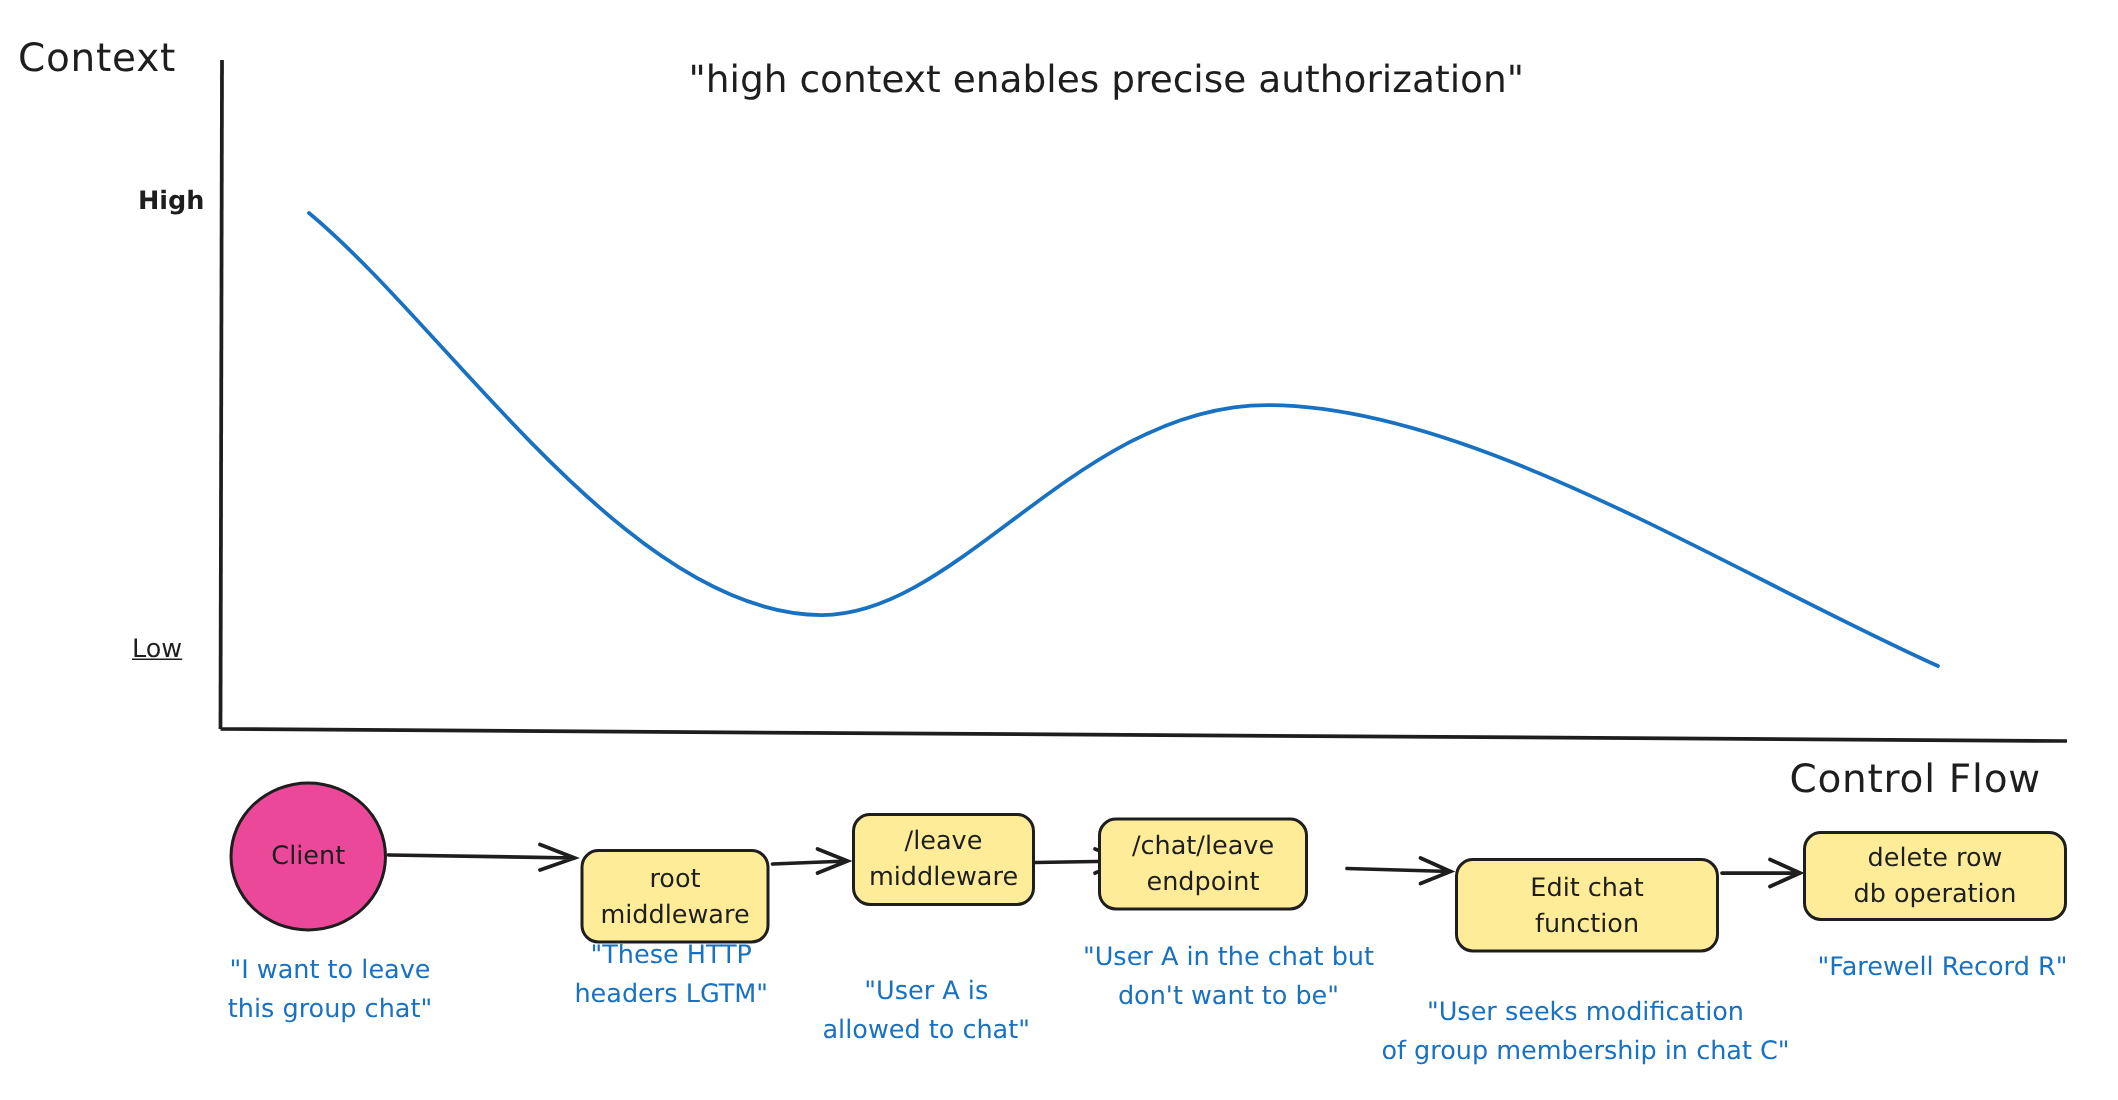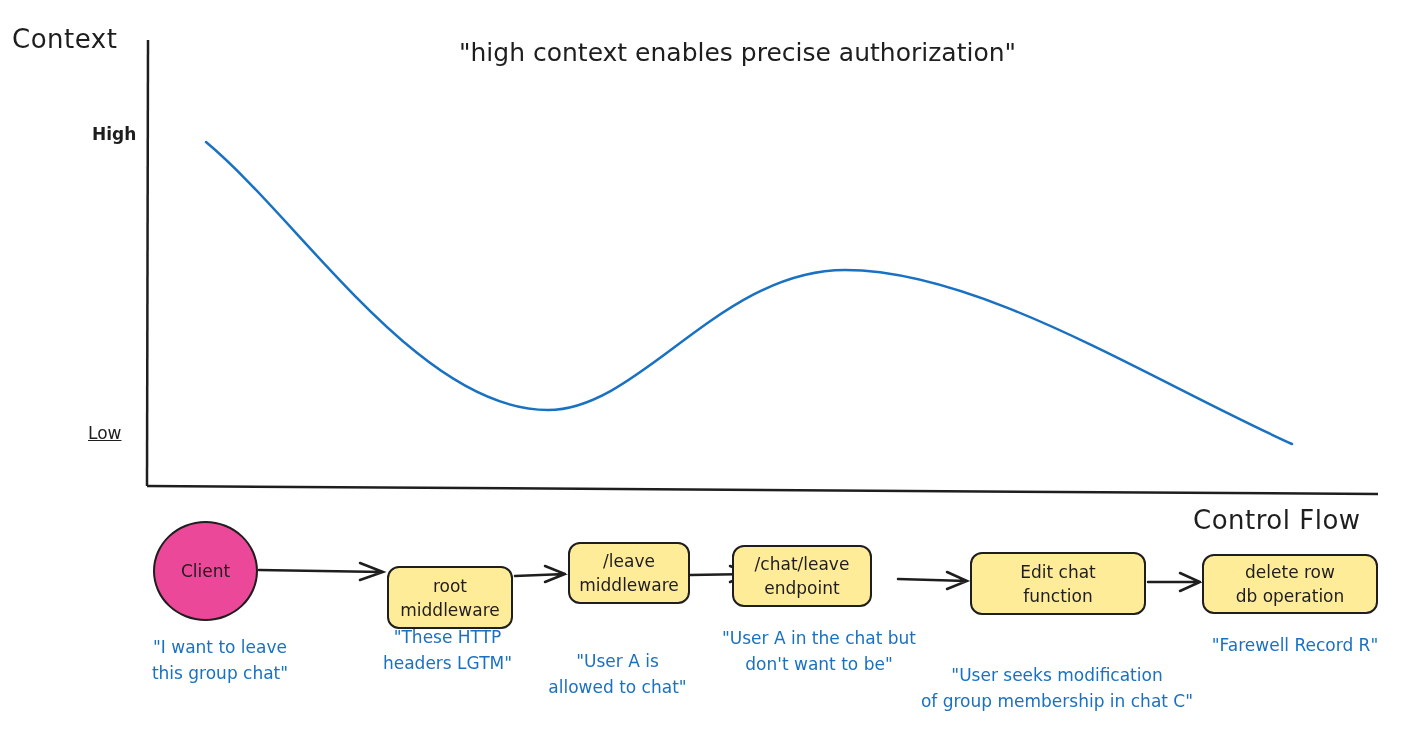--- a/index.html
+++ b/index.html
@@ -44,21 +44,21 @@
   </g>
 </svg>
 
 <div class="node circle" style="left:153px; top:521px; width:105px; height:100px;">Client</div>
 <div class="node box" style="left:387px; top:542px; width:126px; height:63px;margin-top:24px;">root
 middleware</div>
 <div class="node box" style="left:568px; top:542px; width:122px; height:62px;">/leave
 middleware</div>
 <div class="node box" style="left:732px; top:545px; width:140px; height:62px;">/chat/leave
 endpoint</div>
-<div class="node box" style="left:970px; top:552px; width:176px; height:63px;">Edit chat
+<div class="node box" style="left:970px; top:572px; width:176px; height:63px;">Edit chat
 function</div>
 <div class="node box" style="left:1202px; top:554px; width:176px; height:60px;">delete row
 db operation</div>
 
 <div class="note" style="left:130px; top:634px; width:180px;">"I want to leave
 this group chat"</div>
 <div class="note" style="left:360px; top:624px; width:175px;">"These HTTP
 headers LGTM"</div>
 <div class="note" style="left:530px; top:648px; width:175px;">"User A is
 allowed to chat"</div>

